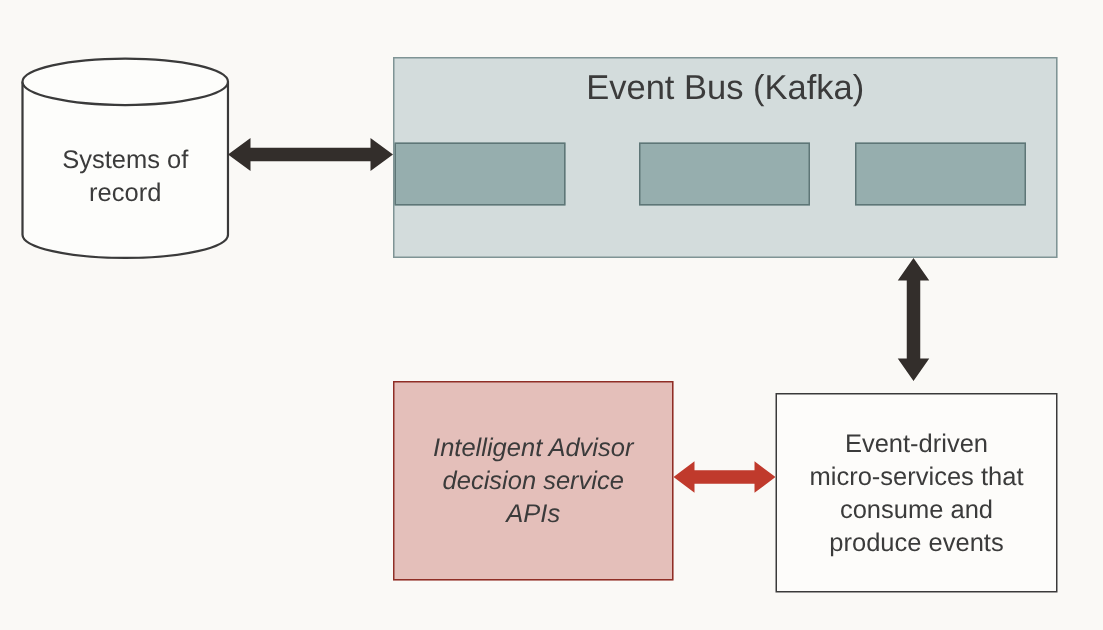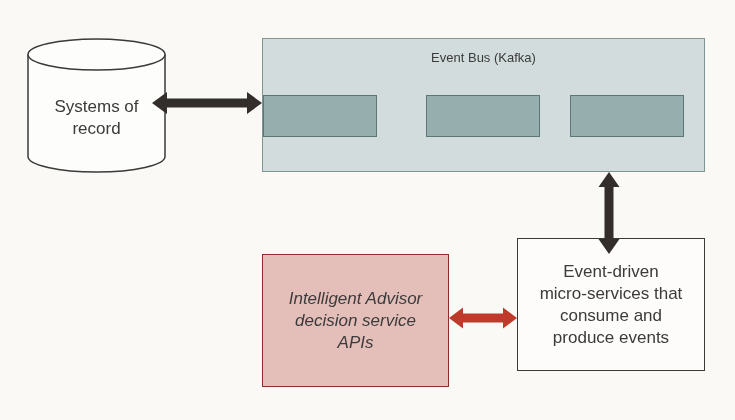--- a/index.html
+++ b/index.html
@@ -18,41 +18,41 @@
     white-space: pre-line;
     text-align: center;
     font-size: 17px;
     line-height: 22px;
     color: #3b3b3b;
   }
   
   .cyl-wrap {
     position: absolute;
     left: 14px; top: 38px;
-    width: 139px; height: 135px; margin-left: 13px;
+    width: 139px; height: 135px;
   }
   .cyl-wrap svg { position: absolute; left: 0; top: 0; }
   .cyl-label {
     position: absolute;
     left: 0; top: 36px;
     width: 139px; height: 88px;
     display: flex; align-items: center; justify-content: center;
   }
   
   .event-bus {
     position: absolute;
     left: 262px; top: 38px;
     width: 443px; height: 134px;
     border: 1.5px solid #7f9495;
     background: #d3dcdc;
   }
   .eb-title {
     margin-top: 8px;
     text-align: center;
-    font-size: 13px;
+    font-size: 23px;
     line-height: 22px;
     color: #3b3b3b;
   }
   .topic {
     position: absolute;
     top: 56px;
     width: 114px; height: 42px;
     background: #96aeae;
     border: 1.3px solid #5e7677;
   }
@@ -63,21 +63,21 @@
   .advisor-box {
     position: absolute;
     left: 262px; top: 254px;
     width: 187px; height: 133px;
     background: #e4bfba;
     border: 1.6px solid #8f2e26;
     display: flex; align-items: center; justify-content: center;
   }
   .micro-box {
     position: absolute;
-    left: 517px; top: 238px;
+    left: 517px; top: 262px;
     width: 188px; height: 133px;
     background: #fdfcfa;
     border: 1.5px solid #3a3a3a;
     display: flex; align-items: center; justify-content: center;
   }
   
   .arrow { position: absolute; display: block; }
   .arrow-left   { left: 152px; top: 88px; }
   .arrow-down   { left: 595px; top: 172px; }
   .arrow-red    { left: 449px; top: 303px; }

